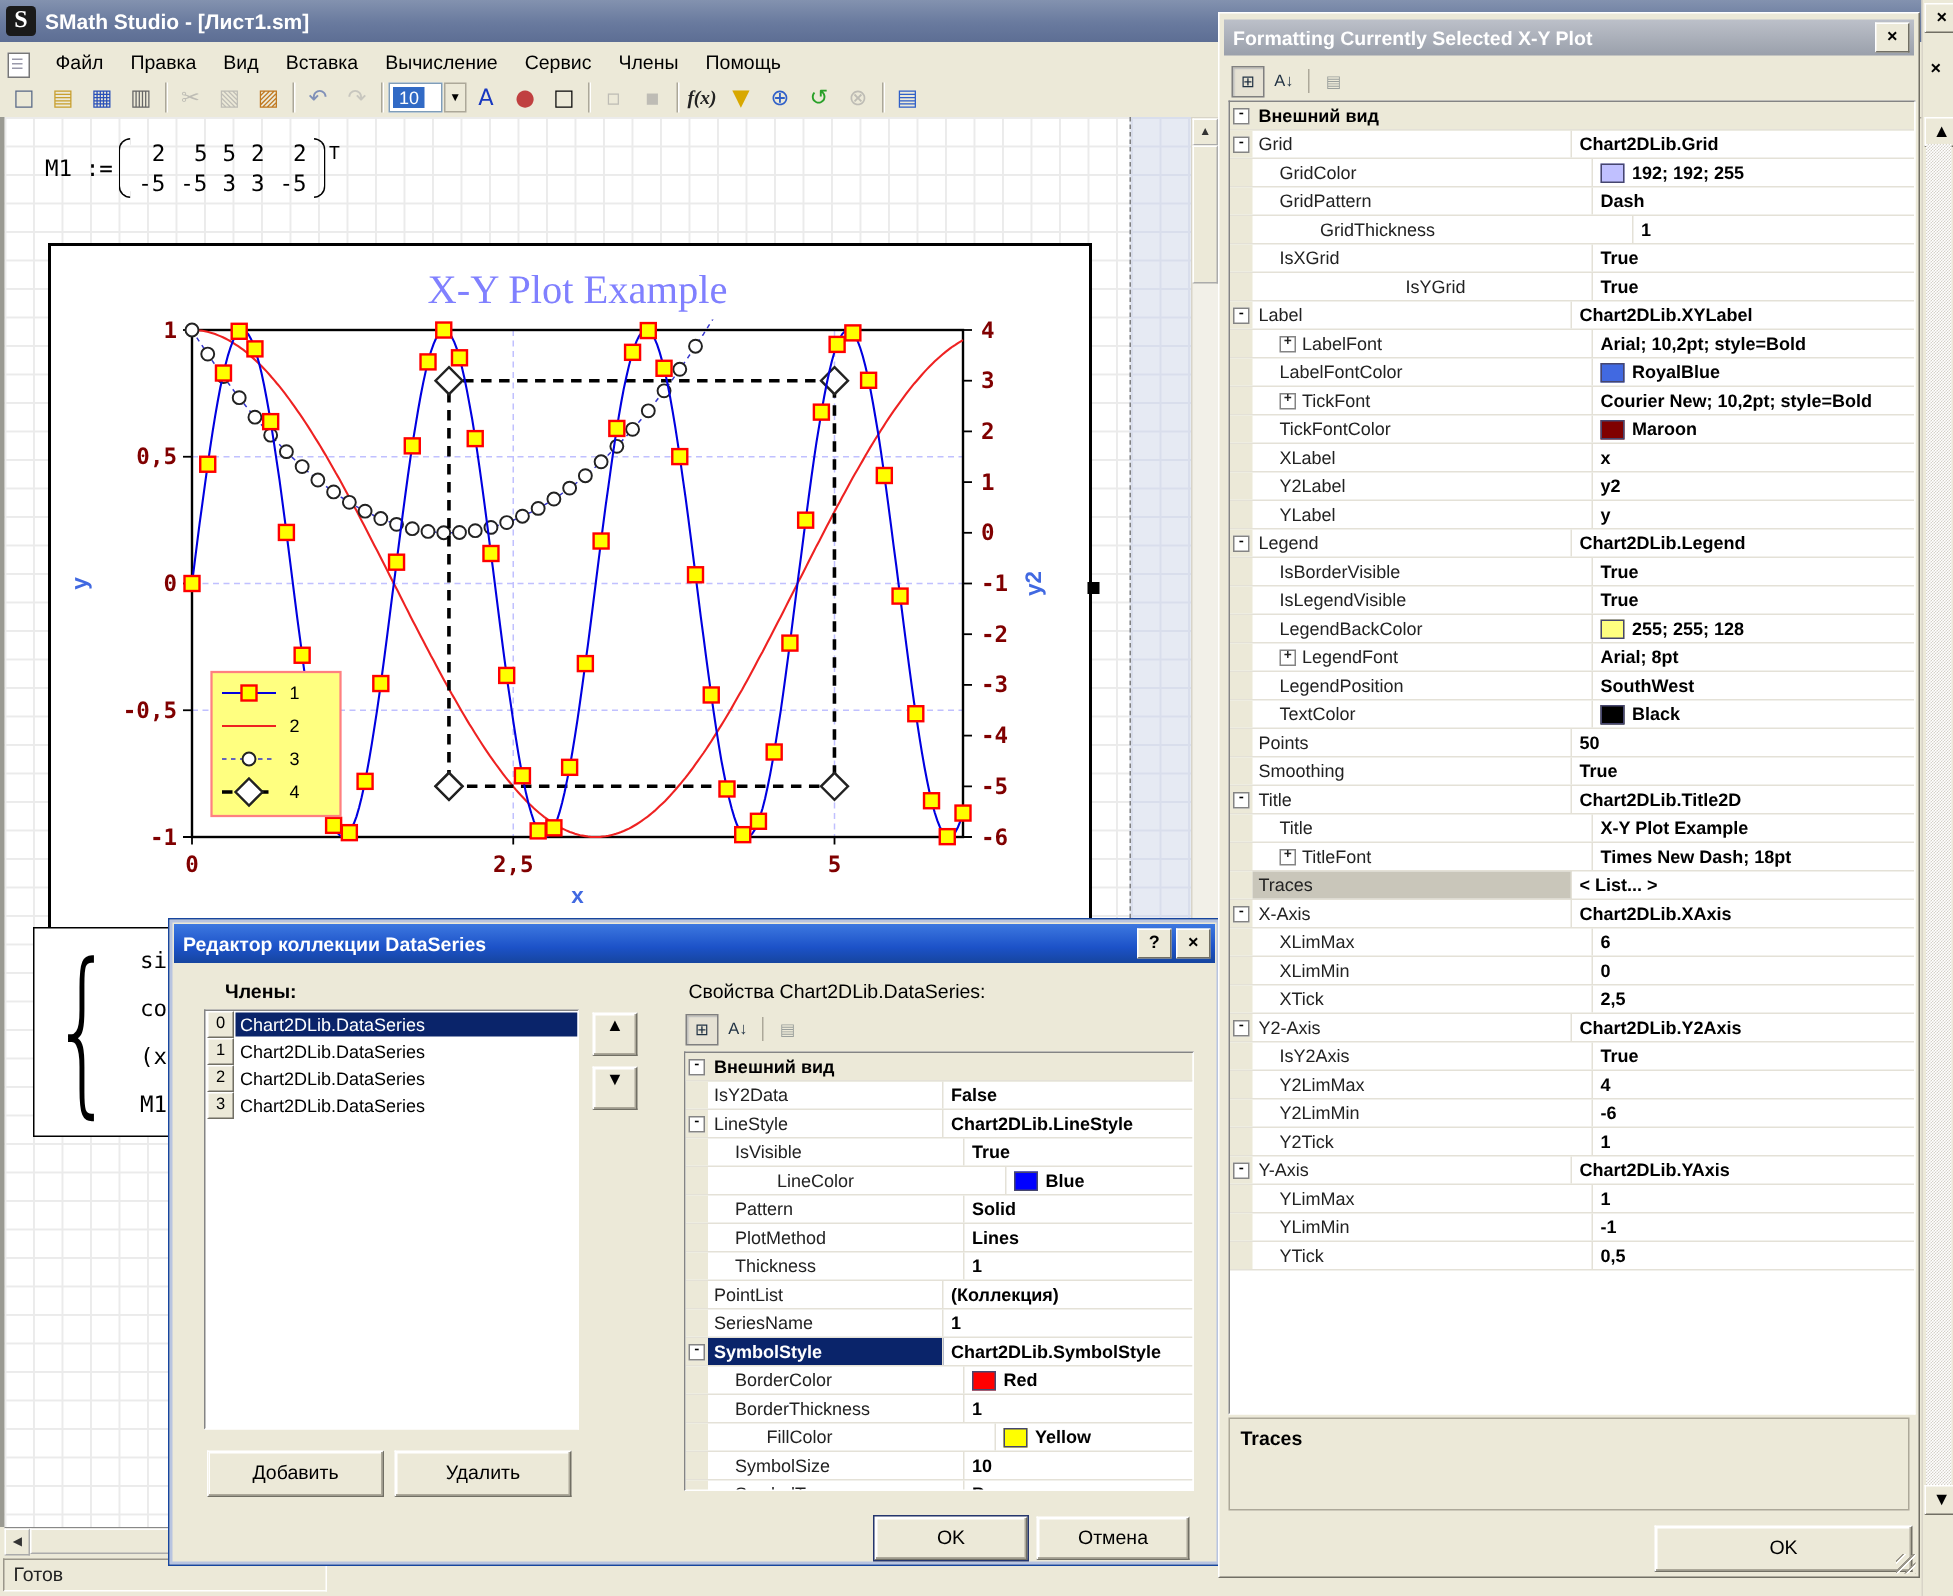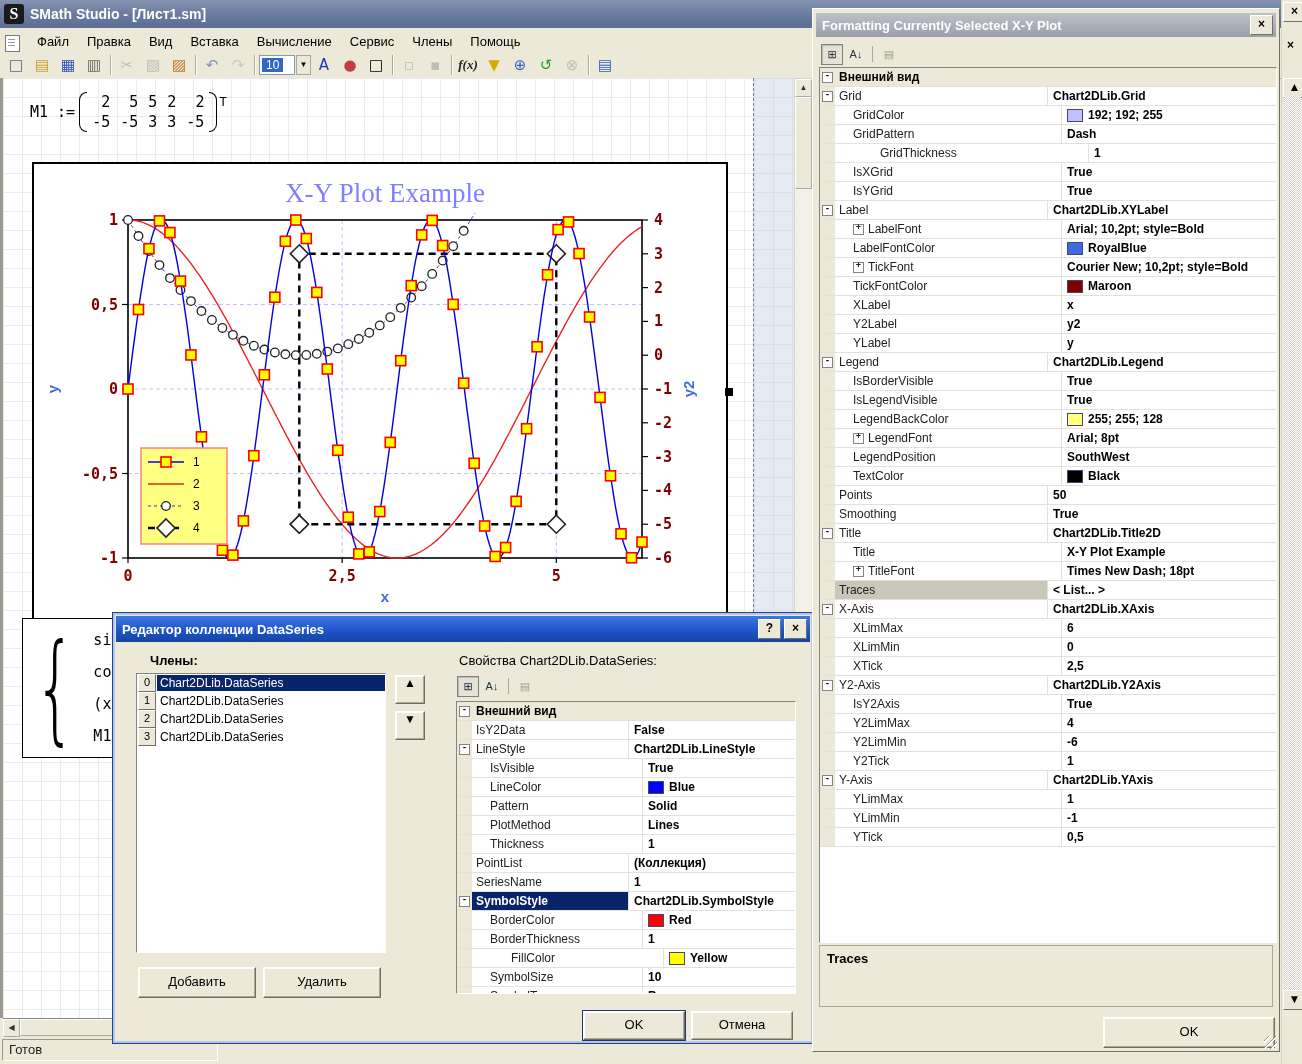--- a/index.html
+++ b/index.html
@@ -522,21 +522,21 @@
           <div class="pg-gutter"></div>
           <div class="pg-label lvl1" style="width: 152px;">
             <span>IsVisible</span>
           </div>
           <div class="pg-value">
             <span>True</span>
           </div>
         </div>
         <div class="pg-row">
           <div class="pg-gutter"></div>
-          <div class="pg-label lvl1" style="width: 152px;">
+          <div class="pg-label lvl1" style="width: 152px; margin-left: 28px;">
             <span>LineColor</span>
           </div>
           <div class="pg-value">
             <span class="swatch" style="background: rgb(0, 0, 255);"></span>
             <span>Blue</span>
           </div>
         </div>
         <div class="pg-row">
           <div class="pg-gutter"></div>
           <div class="pg-label lvl1" style="width: 152px;">
@@ -710,21 +710,21 @@
           <div class="pg-gutter"></div>
           <div class="pg-label lvl1" style="width: 208px;">
             <span>IsXGrid</span>
           </div>
           <div class="pg-value">
             <span>True</span>
           </div>
         </div>
         <div class="pg-row">
           <div class="pg-gutter"></div>
-          <div class="pg-label lvl1" style="width: 208px;">
+          <div class="pg-label lvl1" style="width: 208px; justify-content: center;">
             <span>IsYGrid</span>
           </div>
           <div class="pg-value">
             <span>True</span>
           </div>
         </div>
         <div class="pg-row">
           <div class="pg-gutter">
             <div class="exp">-</div>
           </div>

